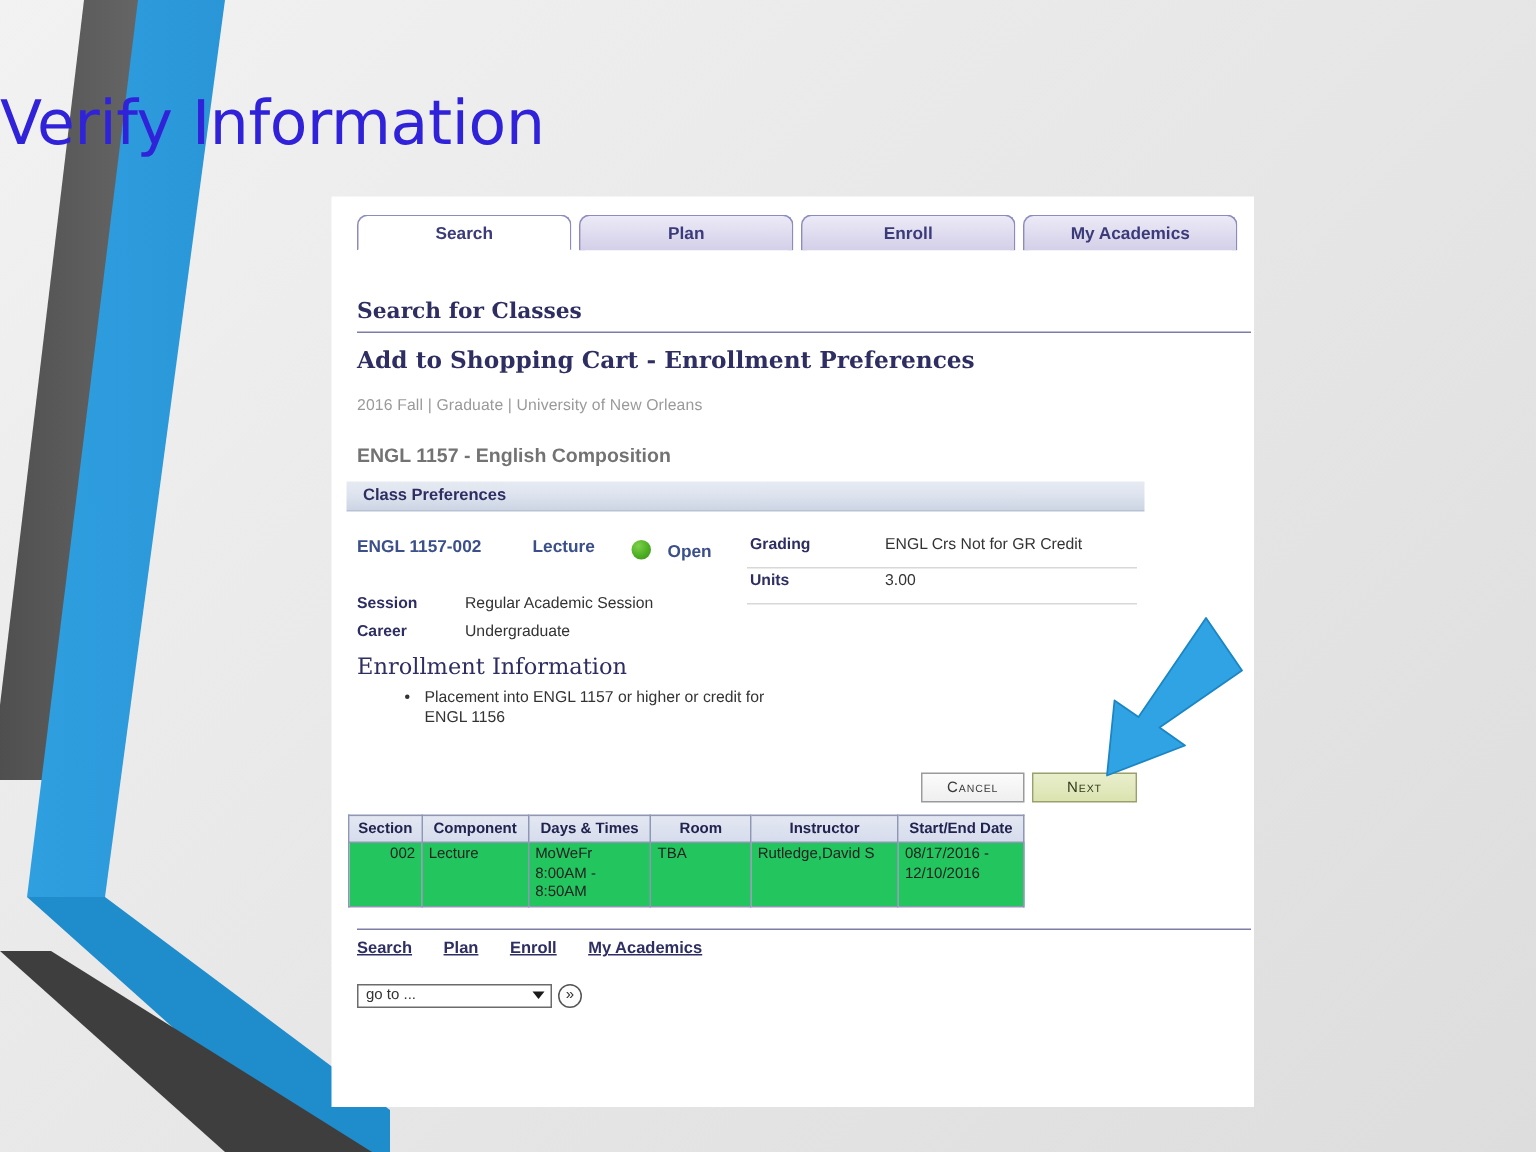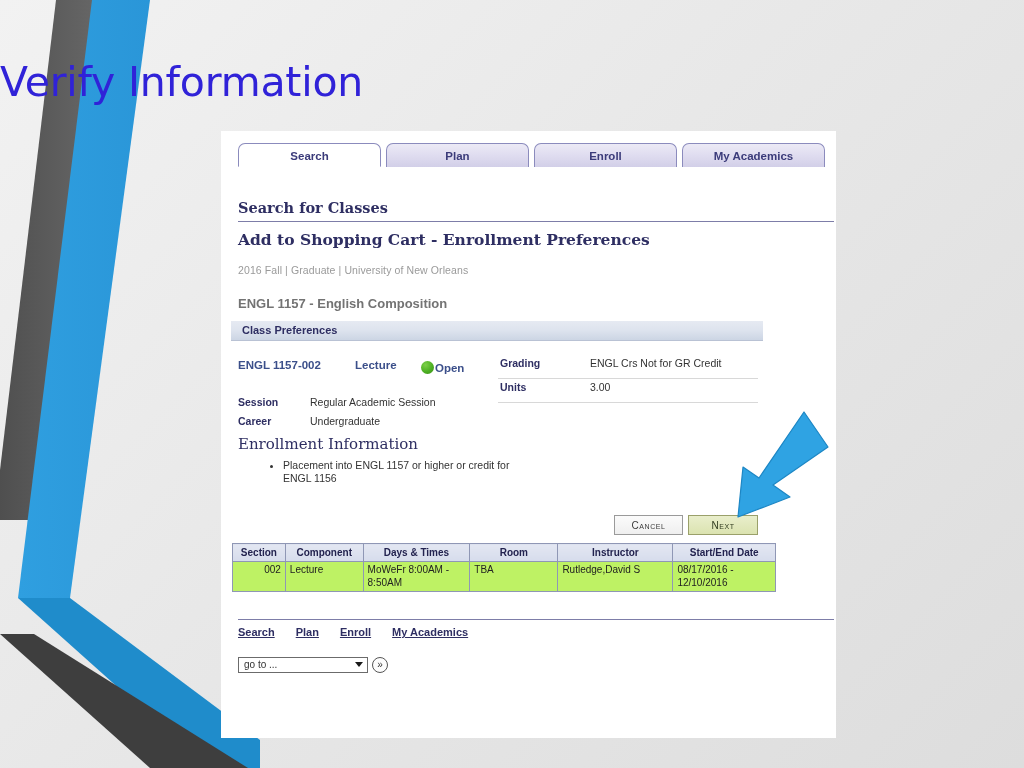--- a/index.html
+++ b/index.html
@@ -151,21 +151,21 @@
   }
   .status-dot {
     display: inline-block;
     width: 13px; height: 13px;
     border-radius: 50%;
     background: radial-gradient(circle at 35% 30%, #7ed04a 0%, #4caf22 55%, #3d8c19 100%);
     vertical-align: -2px;
   }
   .status-text {
     font-size: 11.5px; font-weight: bold; color: #3b4f8a;
-    margin-left: 1px;
+    margin-left: 11px;
   }
 
   .kv {
     position: absolute;
     font-size: 10.5px;
   }
   .kv .k { position: absolute; left: 0; top: 0; font-weight: bold; color: #2e2e62; }
   .kv .v { position: absolute; left: 72px; top: 0; color: #333333; }
 
   #kv-session { left: 17px; top: 265px; width: 260px; }
@@ -232,40 +232,40 @@
     left: 467px; width: 70px;
     background: linear-gradient(to bottom, #e9eecb 0%, #dbe3b0 100%);
     border-color: #9aa06a;
     color: #2f3a1e;
   }
 
   
   .sched {
     position: absolute;
     left: 11px; top: 412px;
-    width: 544px;
+    width: 451px;
     border-collapse: collapse;
     font-size: 10px;
     color: #222222;
     border-radius: 19px;
   }
   .sched th {
     background: linear-gradient(to bottom, #e3e7f2 0%, #d6dcec 100%);
     border: 1px solid #8f97b5;
     font-weight: bold;
     color: #23234f;
     height: 17px;
     padding: 0 4px;
     font-size: 10px;
   }
   .sched td {
     border: 1px solid #8f97b5;
     padding: 2px 4px;
     vertical-align: top;
-    background: #bef264;
+    background: #22c55e;
     line-height: 1.25;
   }
   .sched td.c-section { text-align: right; width: 42px; }
   .sched td.c-comp    { width: 66px; }
   .sched td.c-days    { width: 94px; }
   .sched td.c-room    { width: 76px; }
   .sched td.c-instr   { width: 102px; }
   .sched td.c-dates   { width: 90px; }
 
   #rule-2 { top: 488px; }

